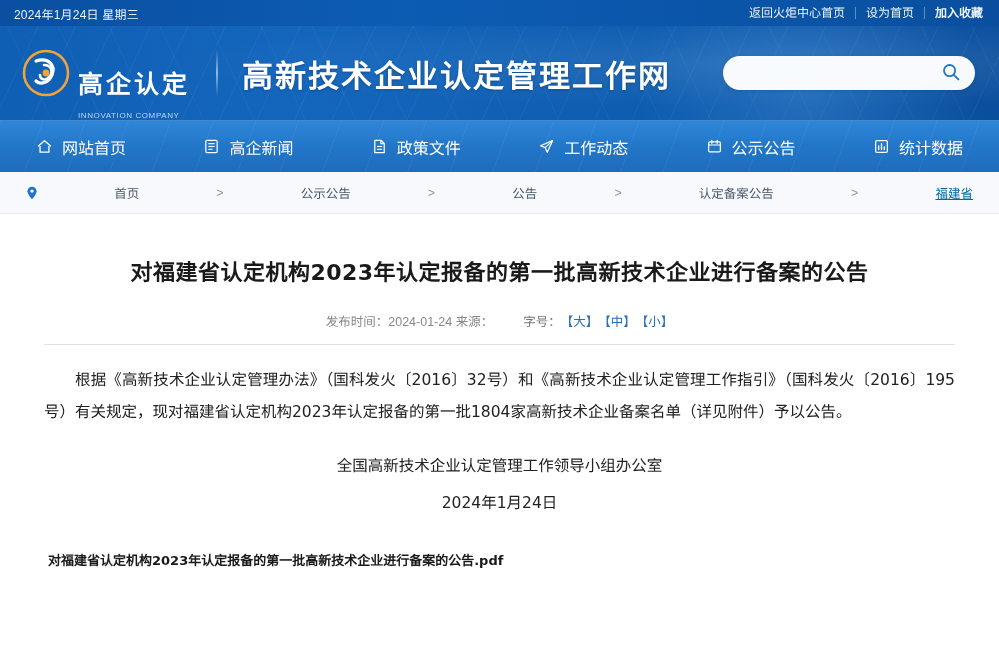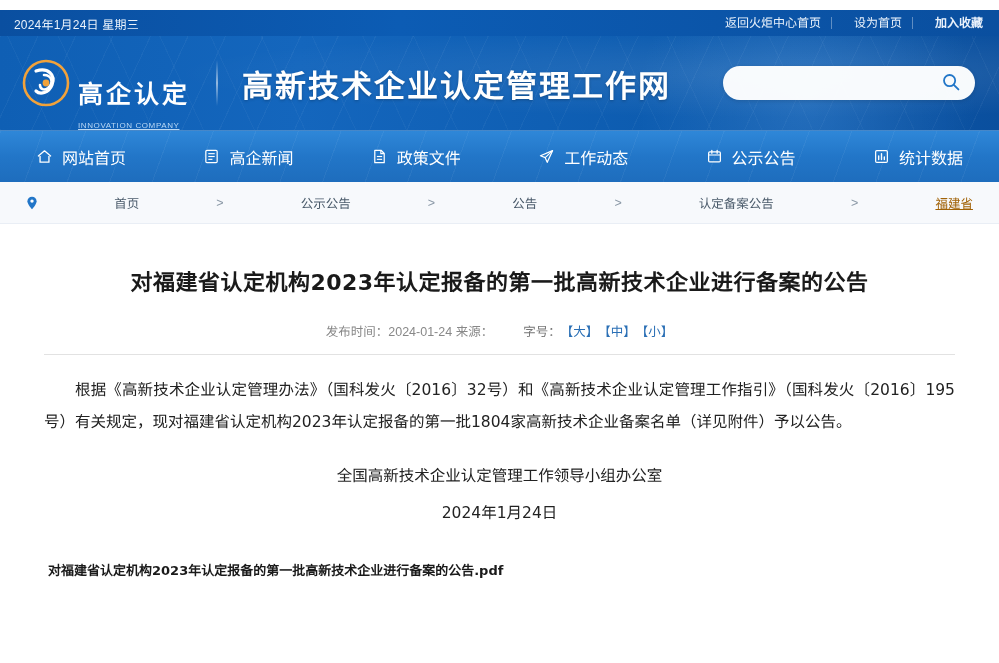--- a/index.html
+++ b/index.html
@@ -16,24 +16,23 @@
   .topbar {
     height: 26px;
     background: linear-gradient(90deg, #0a4fa0 0%, #0c5cb4 40%, #0a4f9f 100%);
     color: #dce9f8;
     font-size: 12px;
     display: flex;
     align-items: center;
     justify-content: space-between;
     padding: 0 14px;
     position: relative;
-    margin-top: 10px;
   }
   .topbar .date { color: #eaf2fb; letter-spacing: .2px; }
-  .topbar .links { display: flex; align-items: flex-end; gap: 12px; }
+  .topbar .links { display: flex; align-items: flex-end; gap: 0; }
   .topbar .links a {
     color: #eaf2fb; text-decoration: none; padding: 0 10px;
     border-right: 1px solid rgba(255,255,255,.35);
     line-height: 12px;
   }
   .topbar .links a:last-child { border-right: none; padding-right: 2px; font-weight: bold; }
 
   
   .masthead {
     height: 94px;
@@ -73,21 +72,21 @@
     position: relative;
   }
   .logo .mark svg { display:block; }
   .logo .logo-text { display: flex; flex-direction: column; line-height: 1; }
   .logo .logo-cn {
     color: #ffffff; font-size: 25px; font-weight: 700; letter-spacing: 3px;
     font-family: "DejaVu Sans", "Liberation Sans", sans-serif;
     margin-top: 45px;
   }
   .logo .logo-en {
-    color: #b9d8f5; font-size: 8px; letter-spacing: .6px; margin-top: 15px; text-decoration: underline;
+    color: #b9d8f5; font-size: 8px; letter-spacing: .6px; margin-top: 15px;
   }
   .logo-divider {
     width: 2px; height: 46px;
     background: linear-gradient(180deg, rgba(255,255,255,0) 0%, rgba(255,255,255,.55) 50%, rgba(255,255,255,0) 100%);
     margin-right: 24px;
     position: relative; z-index: 2;
   }
   .site-title {
     color: #ffffff;
     font-size: 31px;
@@ -153,21 +152,21 @@
     border-bottom: 1px solid #e9eef5;
     display: flex; align-items: center;
     padding: 0 26px;
     font-size: 12.5px;
     color: #4b5b6b;
     justify-content: space-between;
   }
   .crumb-wrap .pin { margin-right: 6px; display:flex; }
   .crumb-wrap a { color: #4b5b6b; text-decoration: none; }
   .crumb-wrap .sep { margin: 0 7px; color: #8a98a6; }
-  .crumb-wrap .cur { color: #a16207; text-decoration: underline; }
+  .crumb-wrap .cur { color: #0369a1; text-decoration: underline; }
 
   
   .article {
     padding: 28px 44px 0 44px;
     background: #fff;
   }
   .art-title {
     text-align: center;
     font-size: 22px;
     font-weight: 700;

